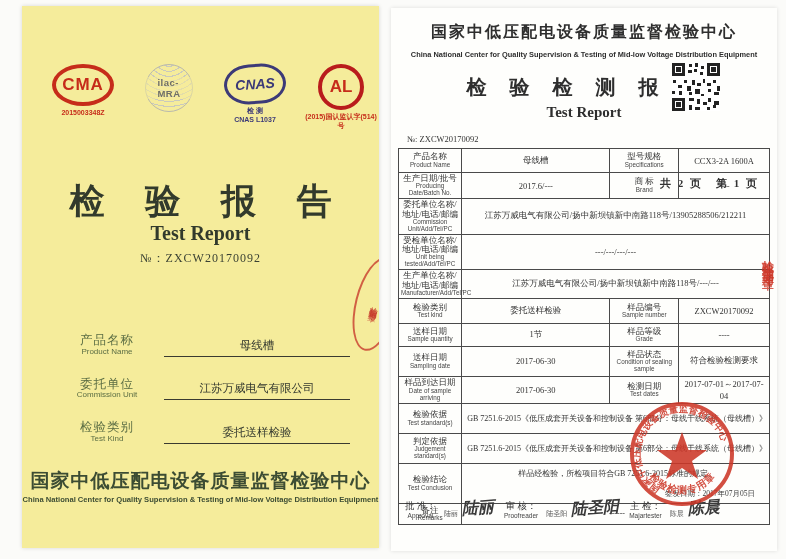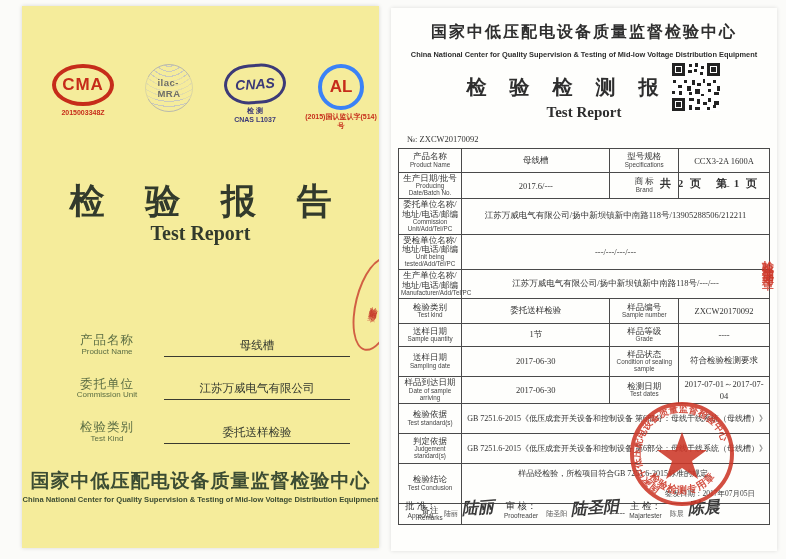--- a/index.html
+++ b/index.html
@@ -15,21 +15,21 @@
   .logo { display:flex; flex-direction:column; align-items:center; width:76px; }
   .logo-sub { font-size:7px; font-weight:bold; margin-top:3px; text-align:center; line-height:1.25; font-family:"Liberation Sans",sans-serif; }
   .cma-oval { width:62px; height:42px; border:4px solid #c62c1a; border-radius:50%; display:flex; align-items:center; justify-content:center; color:#c62c1a; font-weight:bold; font-size:17px; font-family:"Liberation Sans",sans-serif; letter-spacing:1px; }
   .red-t { color:#c62c1a; }
   .ilac-circle { width:48px; height:48px; border-radius:50%; border:1px solid #b9b9ad;
     background:repeating-radial-gradient(circle at 50% -20%, #c9c9bd 0 1px, transparent 1px 5px);
     display:flex; align-items:center; justify-content:center; }
   .ilac-text { font-size:9.5px; font-weight:bold; color:#6f6f68; font-family:"Liberation Sans",sans-serif; letter-spacing:.5px; background:rgba(245,236,155,.55); padding:0 12px; }
   .cnas-oval { width:62px; height:40px; border:3px solid #3c3a78; border-radius:50% / 60%; display:flex; align-items:center; justify-content:center; color:#3c3a78; font-weight:bold; font-style:italic; font-size:14px; font-family:"Liberation Sans",sans-serif; transform:rotate(-4deg); }
   .navy-t { color:#3c3a78; }
-  .cal-circle { width:46px; height:46px; border:4px solid #3b82f6; border-radius:50%; display:flex; align-items:center; justify-content:center; color:#c62c1a; font-weight:bold; font-size:17px; font-family:"Liberation Sans",sans-serif; }
+  .cal-circle { width:46px; height:46px; border:4px solid #b91c1c; border-radius:50%; display:flex; align-items:center; justify-content:center; color:#c62c1a; font-weight:bold; font-size:17px; font-family:"Liberation Sans",sans-serif; }
 
   .lp-title { position:absolute; top:172px; left:0; width:100%; text-align:center; font-size:35px; font-weight:bold; color:#323a2c; letter-spacing:16px; text-indent:16px; }
   .lp-title-en { position:absolute; top:216px; left:0; width:100%; text-align:center; font-size:20px; font-weight:bold; color:#323a2c; }
   .lp-no { position:absolute; top:244px; left:0; width:100%; text-align:center; font-size:12px; color:#3a4133; letter-spacing:1px; }
 
   .lp-fields { position:absolute; top:328px; left:36px; width:292px; }
   .lp-field { display:flex; align-items:flex-end; margin-bottom:21px; }
   .lp-label { width:98px; text-align:center; line-height:1.1; }
   .lp-label .cn { font-size:12.5px; color:#5c6e44; letter-spacing:1px; }
   .lp-label .en { font-size:8px; color:#5c6e44; font-family:"Liberation Sans",sans-serif; }
@@ -97,20 +97,21 @@
       </div>
     </div>
     <div class="logo">
       <div class="cal-circle">AL</div>
       <div class="logo-sub red-t">(2015)国认监认字(514)号</div>
     </div>
   </div>
 
   <div class="lp-title">检 验 报 告</div>
   <div class="lp-title-en">Test Report</div>
+  <div class="lp-no">№：ZXCW20170092</div>
 
   <div class="lp-fields">
     <div class="lp-field">
       <div class="lp-label">
         <div class="cn">产品名称</div>
         <div class="en">Product Name</div>
       </div>
       <div class="lp-value">母线槽</div>
     </div>
     <div class="lp-field">

